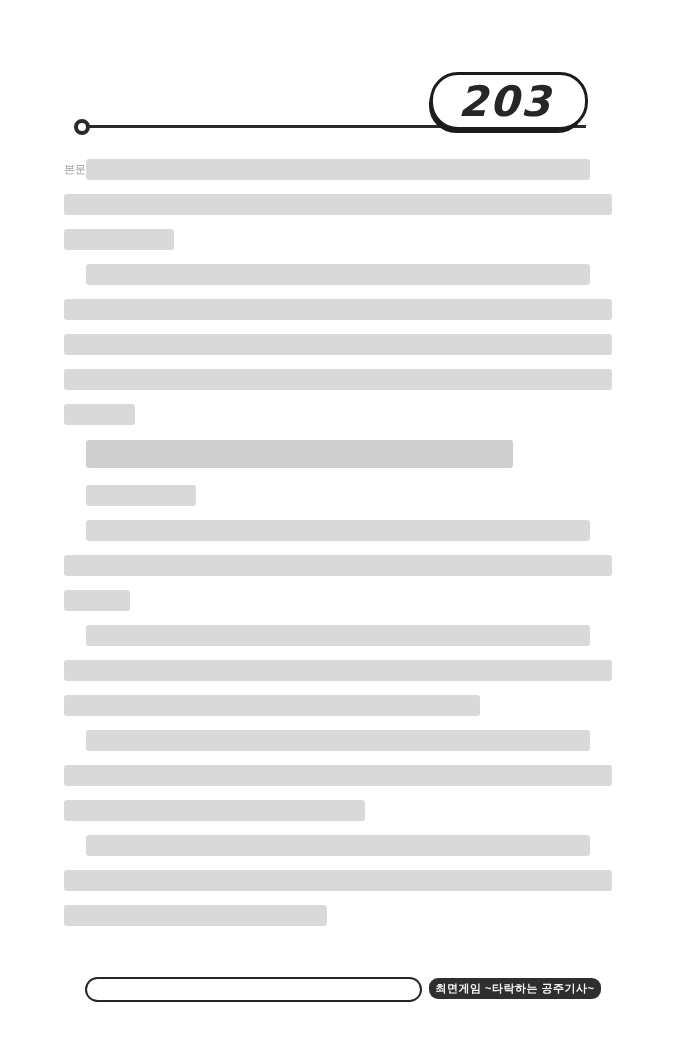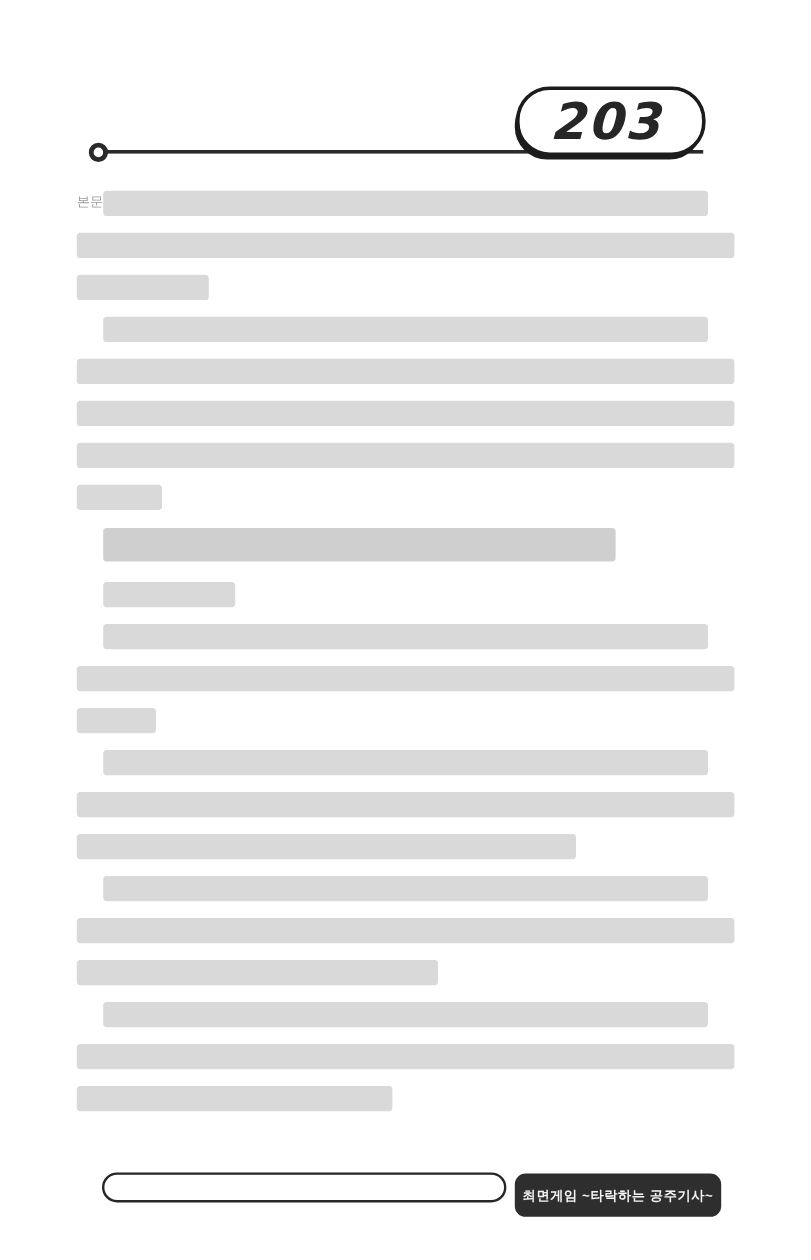--- a/index.html
+++ b/index.html
@@ -110,21 +110,21 @@
     height: 21px;
     border: 2px solid #262626;
     border-radius: 13px;
     background: #ffffff;
   }
   .footer-title-pill {
     position: absolute;
     top: 978px;
     left: 429px;
     width: 172px;
-    height: 36px;
+    height: 21px;
     background: #2e2e2e;
     border-radius: 9px;
     display: flex;
     align-items: center;
     justify-content: center;
   }
   .footer-title-pill .title {
     font-family: "Liberation Sans", sans-serif;
     font-size: 11px;
     font-weight: bold;

